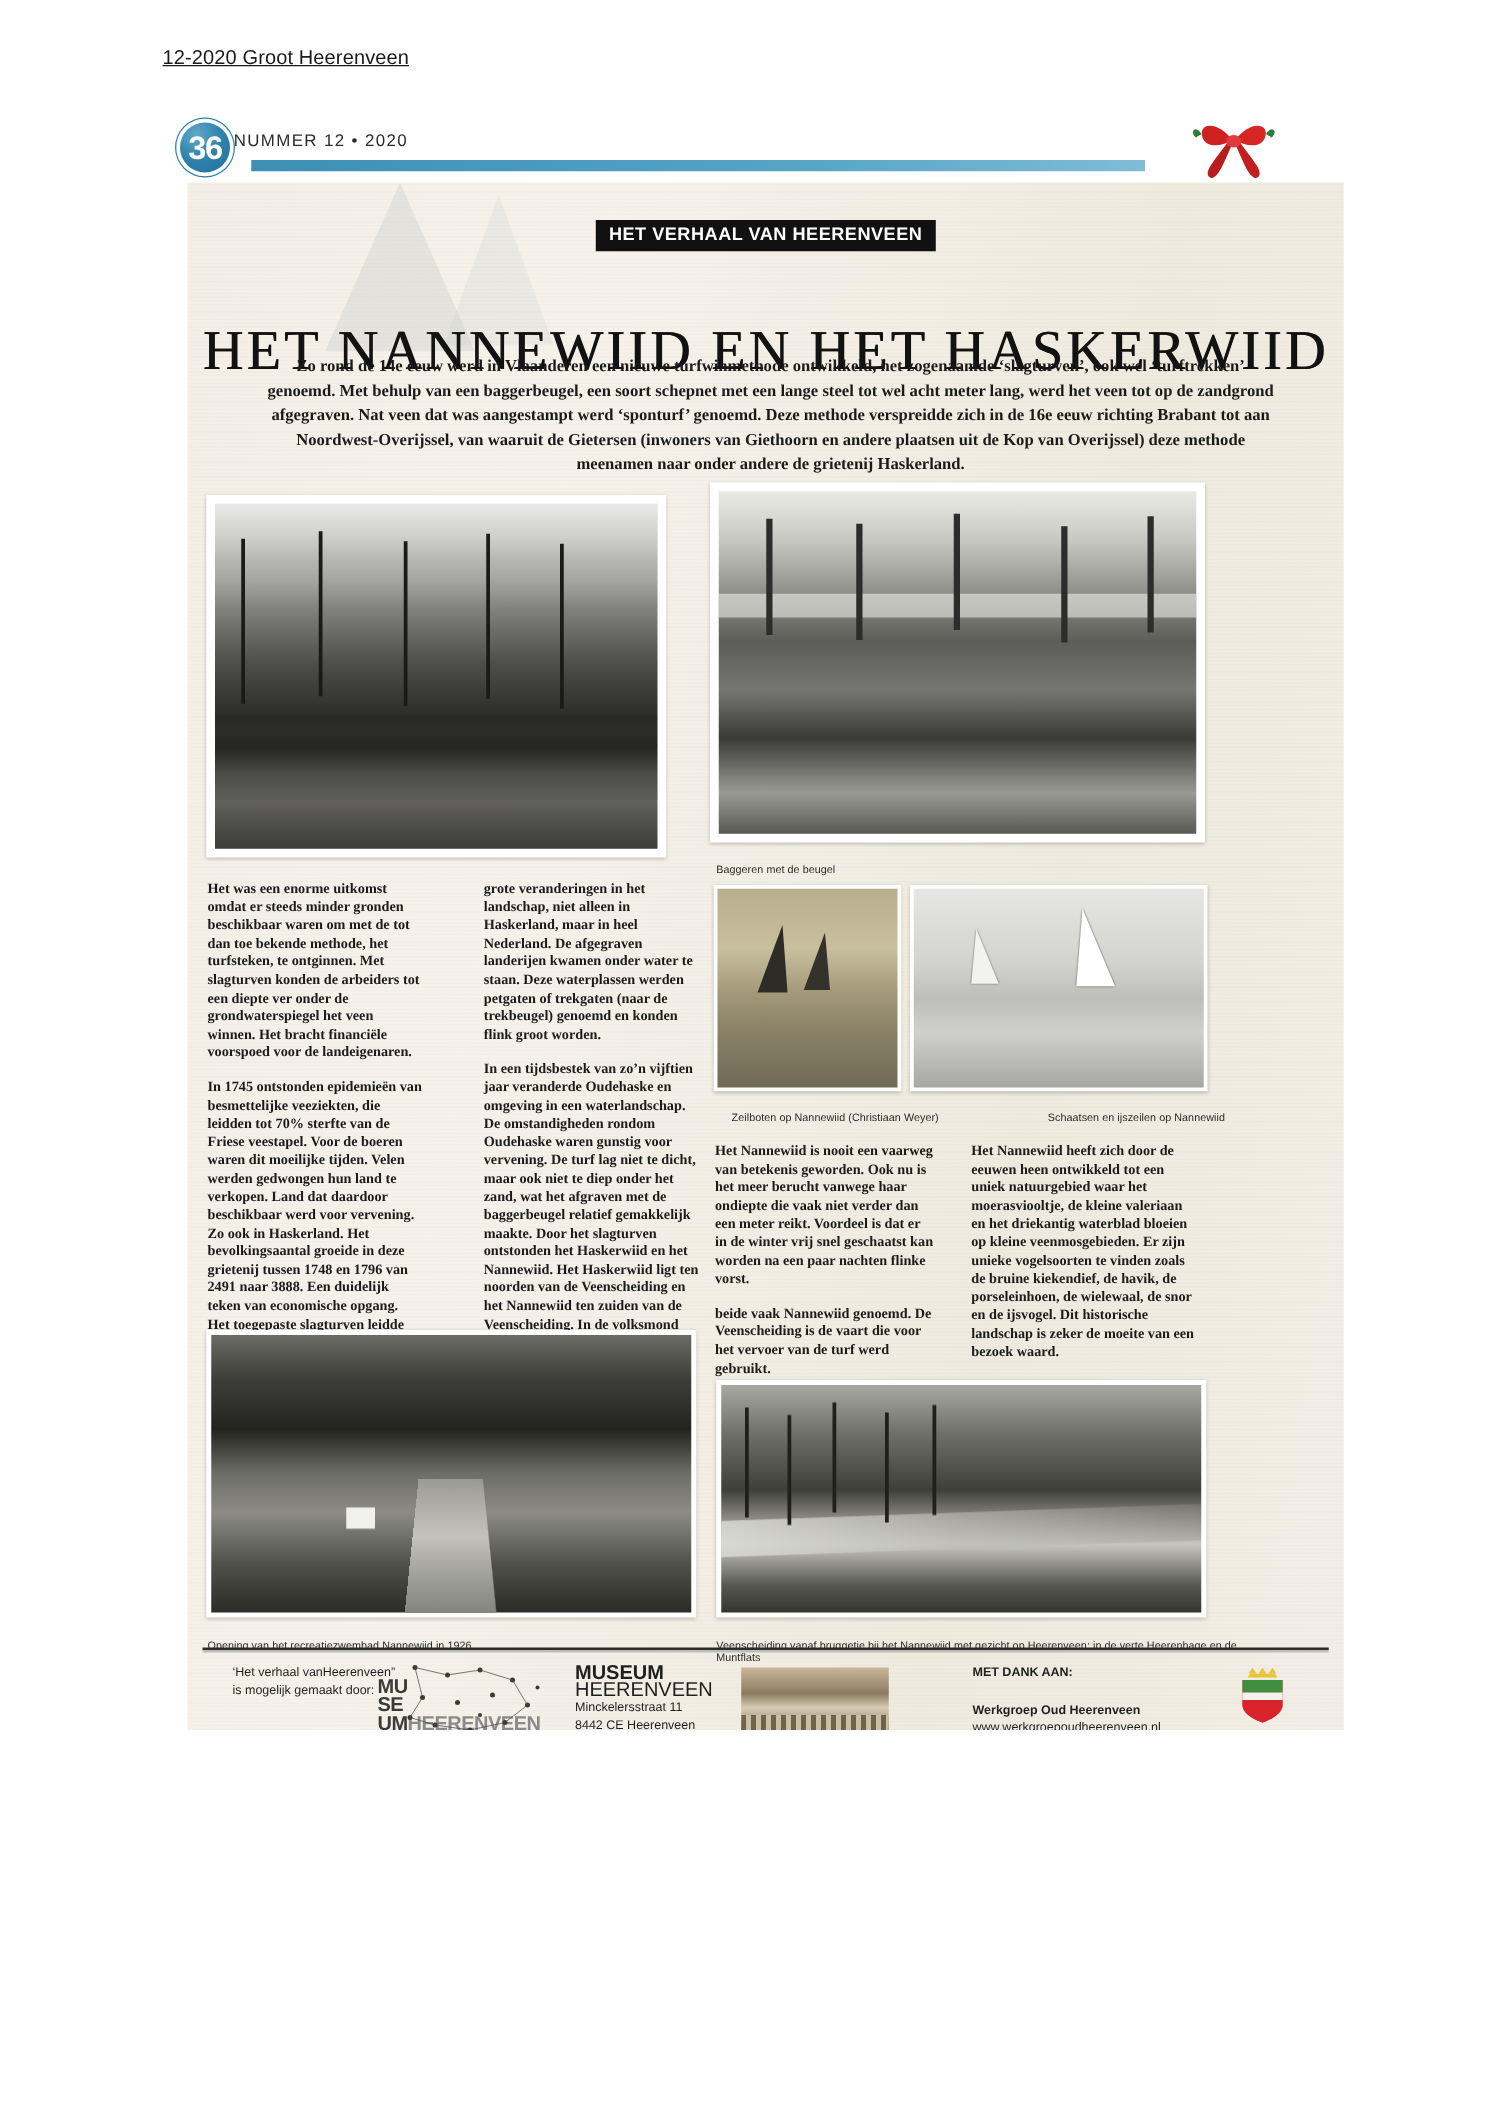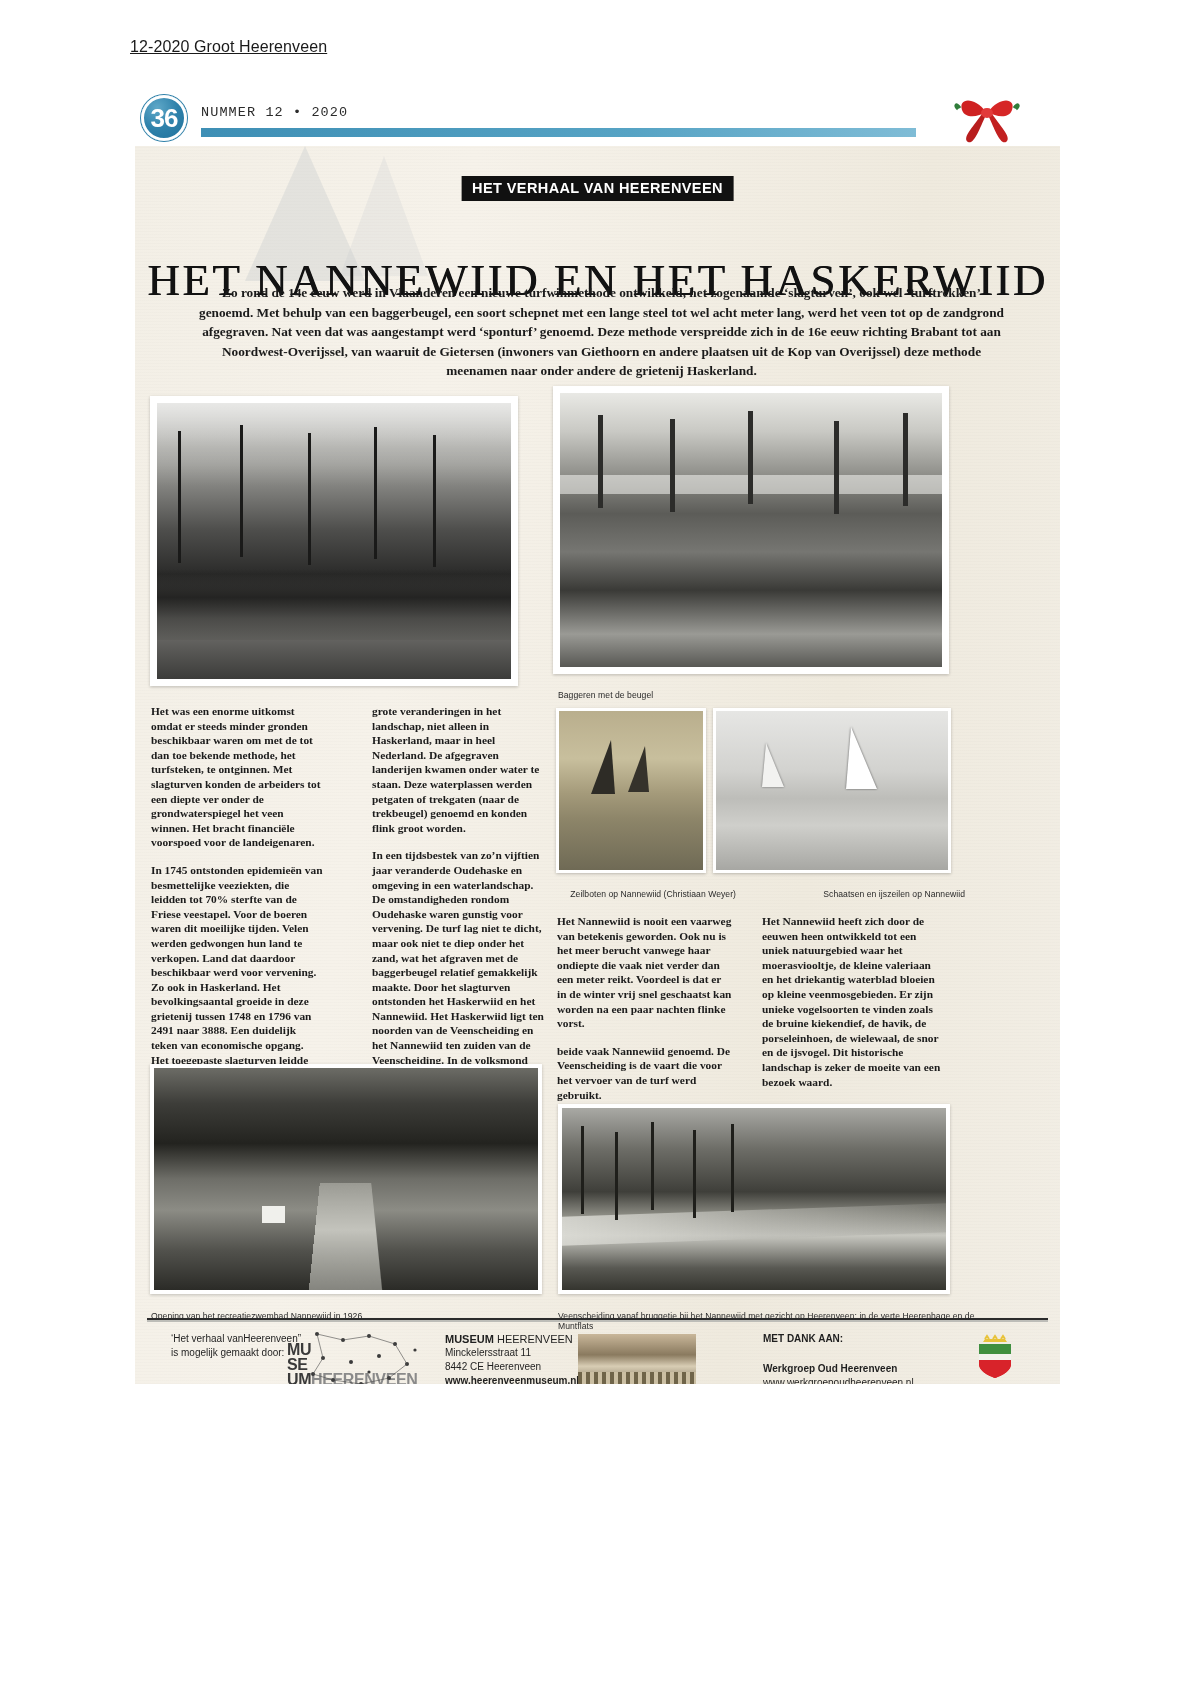--- a/index.html
+++ b/index.html
@@ -49,43 +49,43 @@
     color: #ffffff;
     font-family: "Liberation Sans", sans-serif;
     font-weight: bold;
     font-size: 26px;
     line-height: 46px;
     text-align: center;
     letter-spacing: -1px;
   }
   .masthead-label {
     position: absolute;
-    left: 66px; top: 11px;
-    font-family: Liberation Mono, monospace;
+    left: 52px; top: 11px;
+    font-family: Liberation Sans, sans-serif;
     font-size: 13.5px;
     letter-spacing: 1.1px;
     color: #2b2b2b;
   }
   .masthead-rule {
     position: absolute;
     left: 66px; top: 34px;
     right: 120px;
     height: 9px;
     background: linear-gradient(90deg,#3e8fb5 0%, #56a3c4 60%, #7fbcd6 100%);
   }
   .bow {
     position: absolute;
     right: 14px; top: -4px;
     width: 70px; height: 56px;
   }
 
   
   .sheet {
     position: absolute;
-    left: 0; top: 52px;
+    left: 15px; top: 52px;
     width: 925px; height: 1238px;
     background:
       repeating-linear-gradient(0deg, rgba(0,0,0,0.012) 0px, rgba(0,0,0,0.012) 1px, transparent 1px, transparent 3px),
       linear-gradient(100deg,#f3efe6 0%, #f6f2ea 30%, #efeade 70%, #f2eee5 100%);
     padding: 0;
     overflow: hidden;
   }
   .sheet::before {
     
     content: "";
@@ -419,21 +419,21 @@
           <circle cx="10" cy="46" r="2"></circle>
         <circle cx="112" cy="22" r="1.6"></circle>
           <circle cx="66" cy="44" r="1.6"></circle>
       </g>
       <g stroke="#4a4a4a" stroke-width="0.7" fill="none" opacity="0.85">
         <path d="M14 6 L20 30 L10 46 L30 52 L58 56 L86 50 L104 36 L92 16 L66 8 L40 12 Z"></path>
       </g>
     </svg>
 
     <div class="foot-text" style="left:294px; top:1186px; width:150px;">
-      <div class="foot-bold" style="font-size:11px;">
+      <div class="foot-bold" style="font-size:16px;">
         <span>MUSEUM</span><span style="font-weight:normal;"> HEERENVEEN</span>
       </div>
       <div>Minckelersstraat 11</div>
       <div>8442 CE Heerenveen</div>
       <div class="foot-bold">www.heerenveenmuseum.nl</div>
     </div>
 
     <div class="thumb-strip" style="left:443px; top:1188px; width:118px; height:52px;"></div>
 
     <div class="foot-text" style="left:612px; top:1186px; width:200px;">

